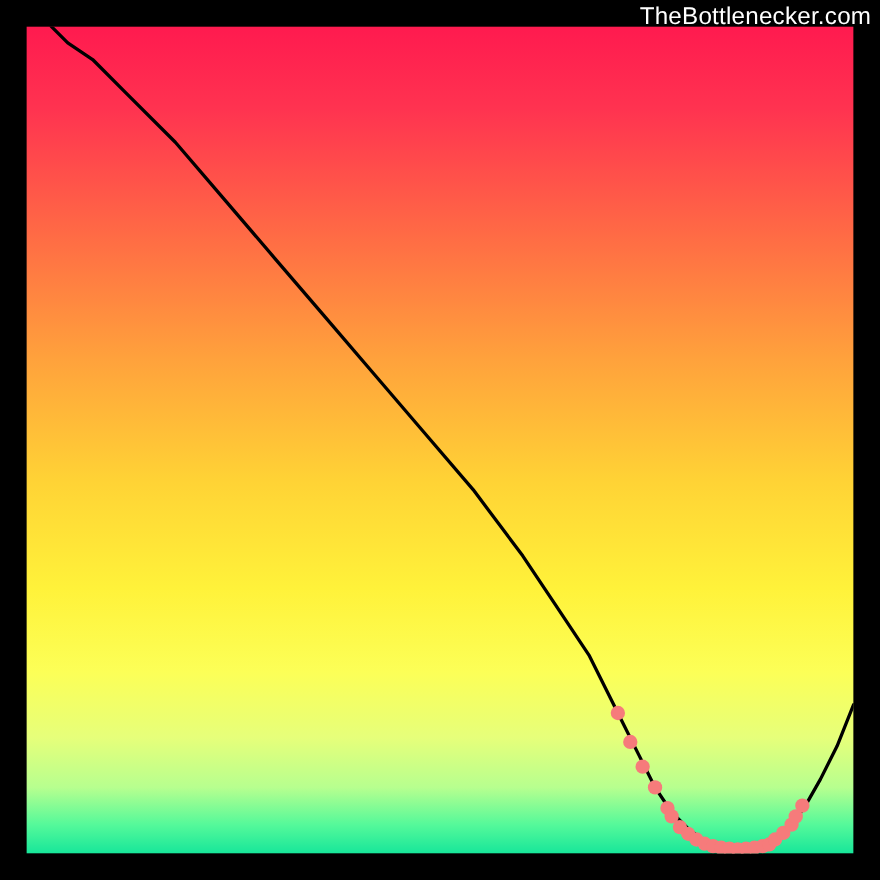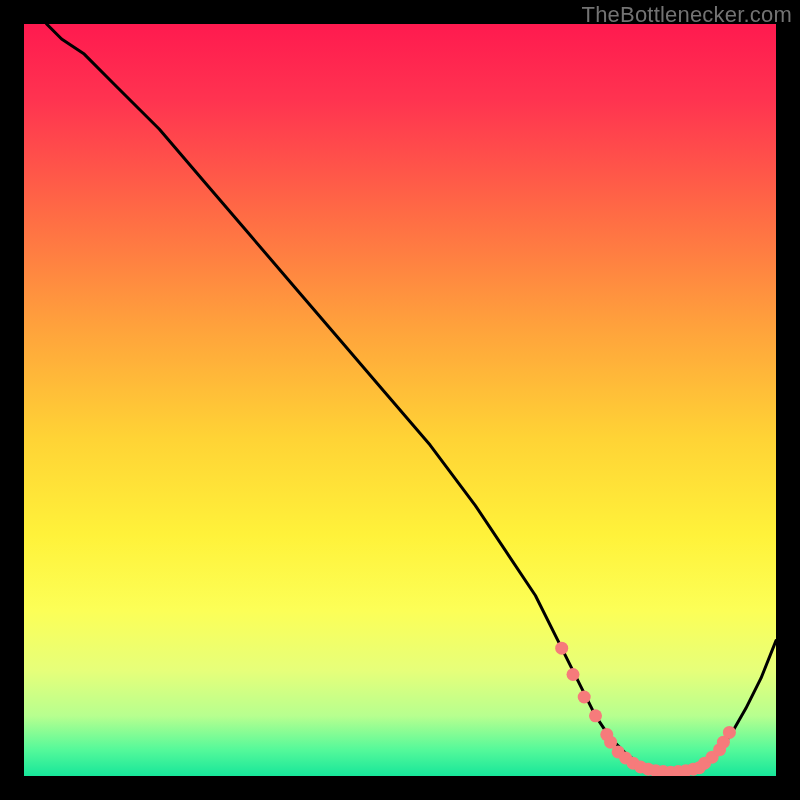--- a/index.html
+++ b/index.html
@@ -23,21 +23,21 @@
     position: absolute;
     left: 0;
     top: 0;
     width: 752px;
     height: 752px;
   }
   .watermark {
     position: absolute;
     top: 2px;
     right: 8px;
-    color: #737373;
+    color: #ffffff;
     font-size: 22px;
     font-weight: 500;
     letter-spacing: 0.2px;
   }
 </style>
 </head>
 <body>
 
 <div class="watermark">TheBottlenecker.com</div>
 

